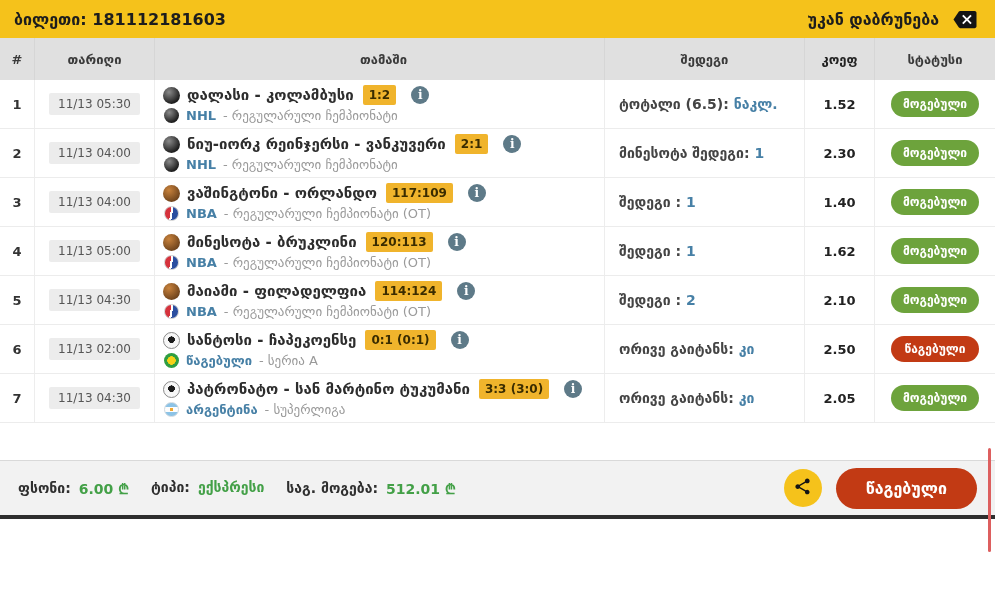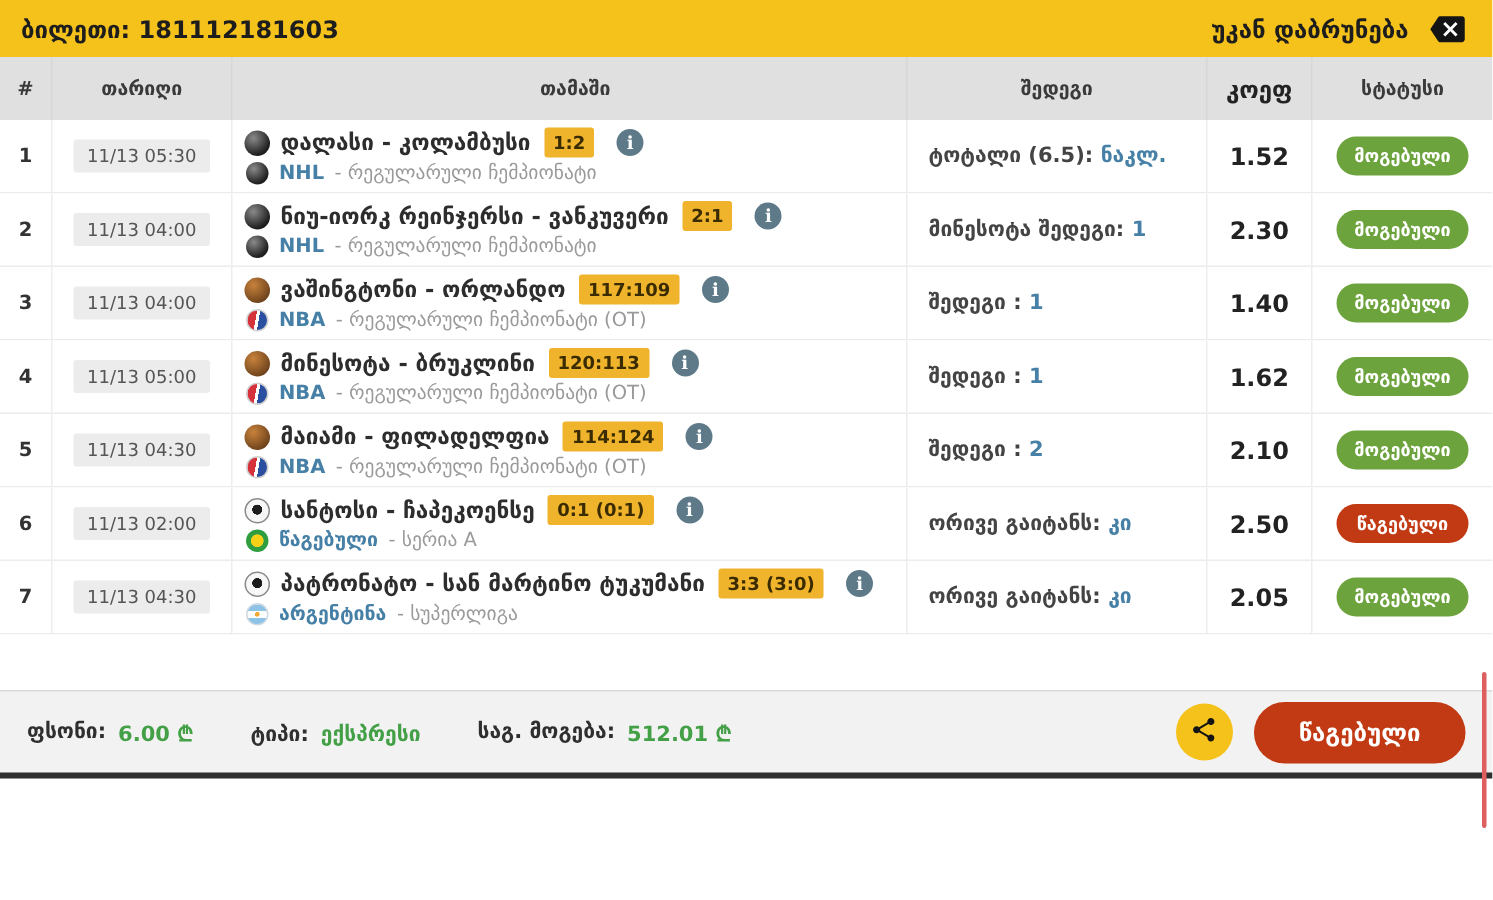--- a/index.html
+++ b/index.html
@@ -79,38 +79,38 @@
   .brazil { background:radial-gradient(circle, #f7d117 0 38%, #2f9e41 42%); }
   .argentina {
     background:
       radial-gradient(circle, #f0a830 0 16%, rgba(0,0,0,0) 18%),
       linear-gradient(180deg, #8cc3e6 0 32%, #fdfdfd 32% 68%, #8cc3e6 68%);
     border:1px solid #cfd9e0;
   }
 
   .bet-text { font-size:14px; font-weight:700; color:#444; padding-left:14px; white-space:nowrap; }
   .bet-pick { font-size:14px; font-weight:700; color:var(--link-blue); margin-left:5px; cursor:pointer; white-space:nowrap; }
-  .c-odds { font-size:16px; font-weight:700; color:#222; }
+  .c-odds { font-size:13px; font-weight:700; color:#222; }
   .status-badge {
     min-width:88px; text-align:center; font-size:12px; font-weight:700; color:#fff;
     padding:6px 12px; border-radius:14px; white-space:nowrap;
   }
   .status-badge.won  { background:var(--green); }
   .status-badge.lost { background:var(--red); }
 
   .spacer { flex:1 1 auto; background:#fff; }
 
   
   .footerbar {
     height:59px; background:#f2f2f2; border-top:1px solid #d9d9d9;
     border-bottom:4px solid #2e2e2e;
     display:flex; align-items:center; justify-content:space-between;
     padding:0 18px; flex:0 0 auto;
   }
-  .totals { display:flex; align-items:flex-end; gap:38px; font-size:14px; }
+  .totals { display:flex; align-items:flex-start; gap:22px; font-size:14px; }
   .pair { display:flex; align-items:center; gap:8px; }
   .pair .lbl { font-weight:700; color:#2f2f2f; }
   .pair .val { font-weight:700; color:var(--value-green); }
   .footer-actions { display:flex; align-items:center; gap:14px; }
   .share-btn {
     width:38px; height:38px; border-radius:50%; background:var(--accent-yellow);
     border:none; display:flex; align-items:center; justify-content:center; cursor:pointer;
   }
   .share-btn svg { width:19px; height:19px; }
   .result-btn {

